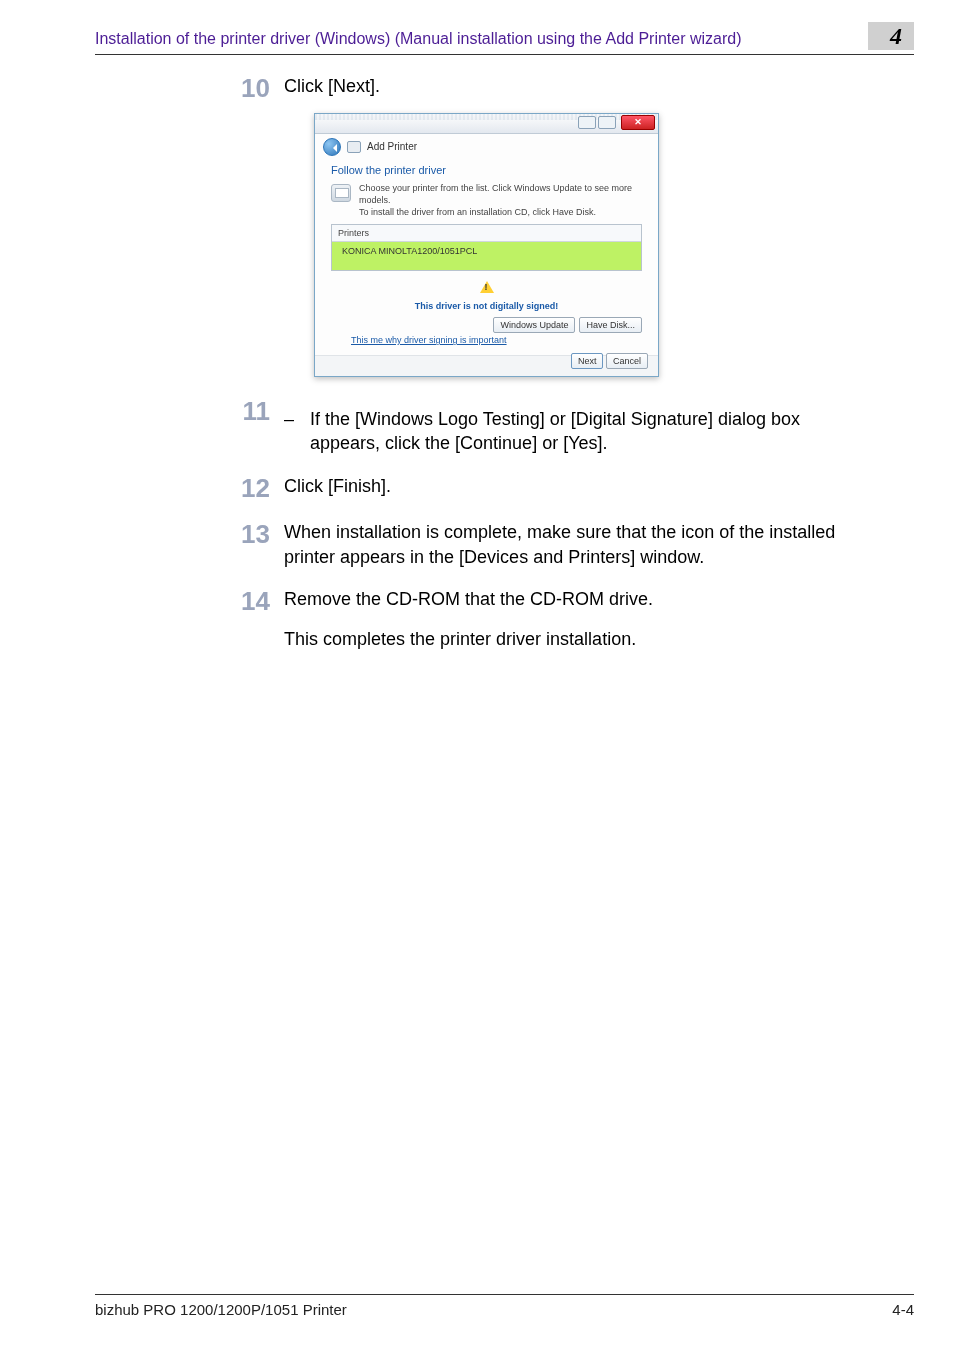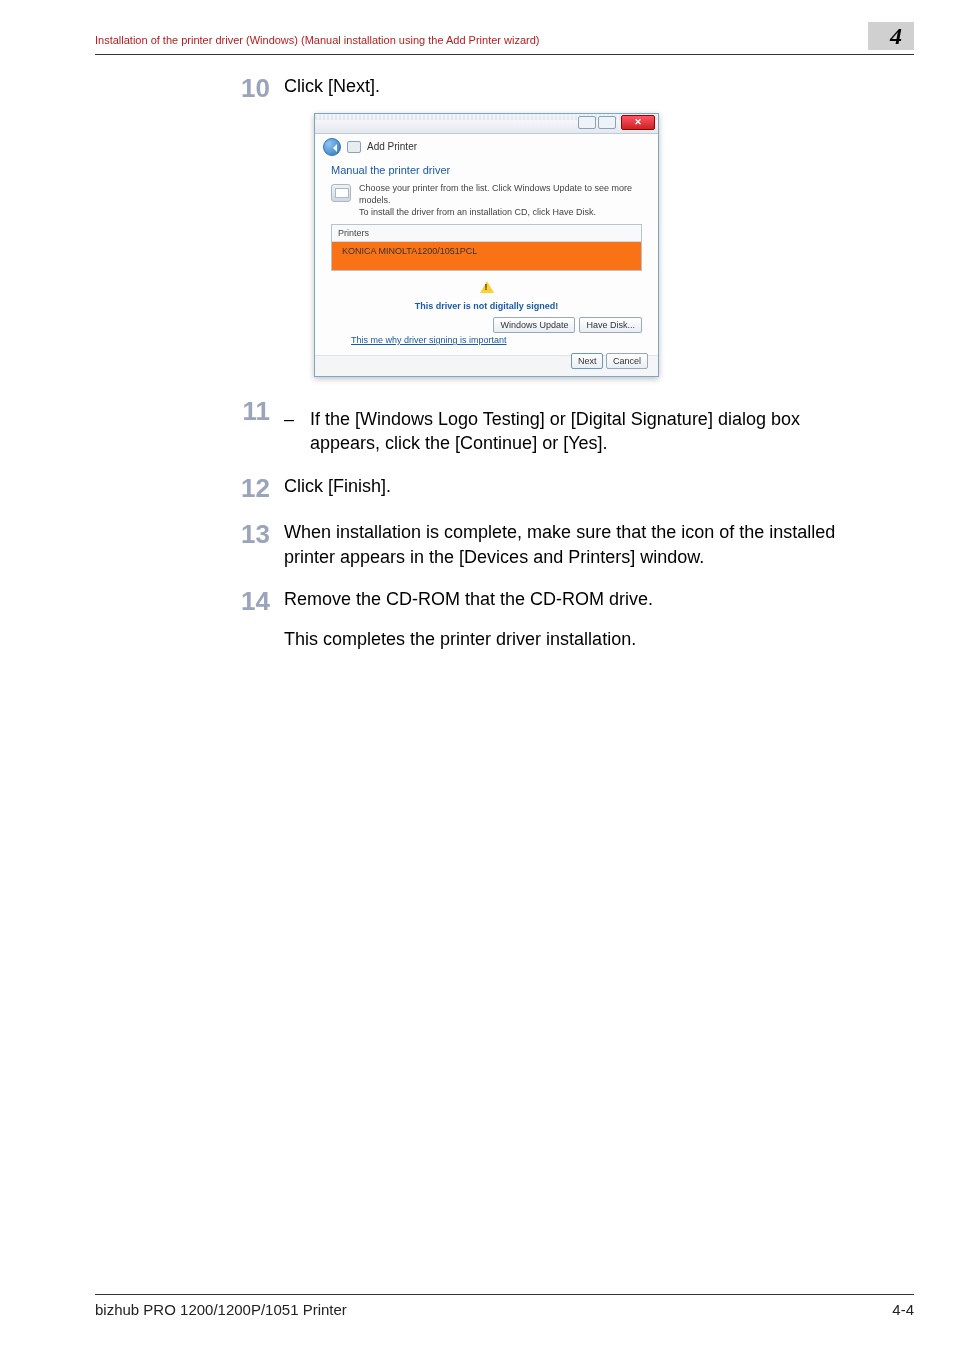--- a/index.html
+++ b/index.html
@@ -2,21 +2,21 @@
 <html><head>
 <meta charset="utf-8">
 <style>
   * { box-sizing: border-box; margin: 0; padding: 0; }
   html, body { width: 954px; height: 1352px; background: #fff; font-family: Arial, Helvetica, sans-serif; color: #000; }
   .page { position: relative; width: 954px; height: 1352px; }
 
   
   .header { position: absolute; top: 22px; left: 95px; right: 40px; }
   .header-line { display: flex; align-items: baseline; justify-content: space-between; }
-  .header-title { font-size: 11px; color: #b91c1c; }
+  .header-title { font-size: 16px; color: #4c1d95; }
   .header-chip { display: inline-block; background: #d0d0d0; color: #000; font-weight: bold; font-style: italic; font-family: Georgia, 'Times New Roman', serif; font-size: 24px; padding: 2px 12px 2px 22px; margin-left: 10px; line-height: 1; }
   .header-rule { border: none; border-top: 1px solid #333; margin-top: 4px; }
 
   
   .content { position: absolute; top: 74px; left: 214px; width: 660px; }
   .step { margin-bottom: 18px; }
   .step-row { display: flex; align-items: flex-start; }
   .step-num { font-family: Arial, Helvetica, sans-serif; font-weight: bold; font-size: 26px; color: #9aa4bb; width: 56px; text-align: right; margin-right: 14px; flex-shrink: 0; line-height: 1.1; }
   .step-body { flex: 1; font-size: 18px; line-height: 1.35; }
   .step-sub { margin-top: 10px; }
@@ -37,21 +37,21 @@
   .back-btn { width: 18px; height: 18px; border-radius: 50%; background: radial-gradient(circle at 30% 30%, #8ec6f2, #2b74b8); border: 1px solid #2b74b8; position: relative; }
   .back-btn::after { content: ""; position: absolute; left: 5px; top: 5px; border: 4px solid transparent; border-right-color: #fff; }
   .prn-icon { width: 14px; height: 12px; background: #e8edf2; border: 1px solid #8aa2b8; border-radius: 2px; position: relative; }
   .dlg-nav-title { font-size: 10px; color: #333; }
   .dlg-body { padding: 6px 16px 10px 16px; }
   .dlg-heading { color: #1a5aa8; font-size: 11px; margin-bottom: 6px; }
   .dlg-row { display: flex; gap: 8px; align-items: flex-start; margin-bottom: 2px; }
   .dlg-icn { width: 20px; height: 18px; background: linear-gradient(#eef2f6,#cfd8e1); border: 1px solid #aab7c4; border-radius: 3px; flex-shrink:0; margin-top:2px; position:relative; }
   .dlg-icn::after { content:""; position:absolute; left:3px; top:3px; width:12px; height:8px; background:#fff; border:1px solid #aab7c4; }
   .dlg-text { flex:1; font-size: 9px; color: #444; line-height: 1.35; }
-  .printers-box { border: 1px solid #b8c3ce; background: #f97316; margin-top: 6px; }
+  .printers-box { border: 1px solid #b8c3ce; background: #bef264; margin-top: 6px; }
   .printers-label { font-size: 9px; padding: 3px 6px; color: #444; border-bottom: 1px solid #d0d7de; background:#f7f9fb; }
   .printers-item { padding: 4px 10px 14px 10px; font-size: 9px; }
   .warn-row { display: flex; align-items: center; gap: 6px; margin-top: 10px; flex-direction: column; }
   .warn-icon { width: 14px; height: 14px; position: relative; }
   .warn-icon::before { content:""; position:absolute; left:0; top:0; border-left:7px solid transparent; border-right:7px solid transparent; border-bottom:12px solid #ffcf33; }
   .warn-icon::after { content:"!"; position:absolute; left:5px; top:1px; font-size:9px; font-weight:bold; color:#333; }
   .warn-text { color: #1a5aa8; font-weight: bold; font-size: 9px; }
   .small-btns { margin-left:auto; display:flex; gap:4px; }
   .small-btn { border:1px solid #9aa8b6; background: linear-gradient(#fff,#e8eef4); padding: 2px 6px; font-size: 9px; border-radius: 2px; }
   .link-line { margin-left: 20px; margin-top: 2px; }
@@ -94,21 +94,21 @@
               <span></span>
             </div>
             <div class="dlg-close">✕</div>
           </div>
           <div class="dlg-nav">
             <div class="back-btn"></div>
             <div class="prn-icon"></div>
             <span class="dlg-nav-title">Add Printer</span>
           </div>
           <div class="dlg-body">
-            <div class="dlg-heading">Manual the printer driver</div>
+            <div class="dlg-heading">Follow the printer driver</div>
             <div class="dlg-row">
               <div class="dlg-icn"></div>
               <div class="dlg-text">
                 <div>Choose your printer from the list. Click Windows Update to see more models.</div>
                 <div>To install the driver from an installation CD, click Have Disk.</div>
               </div>
             </div>
             <div class="printers-box">
               <div class="printers-label">Printers</div>
               <div class="printers-item">KONICA MINOLTA1200/1051PCL</div>

